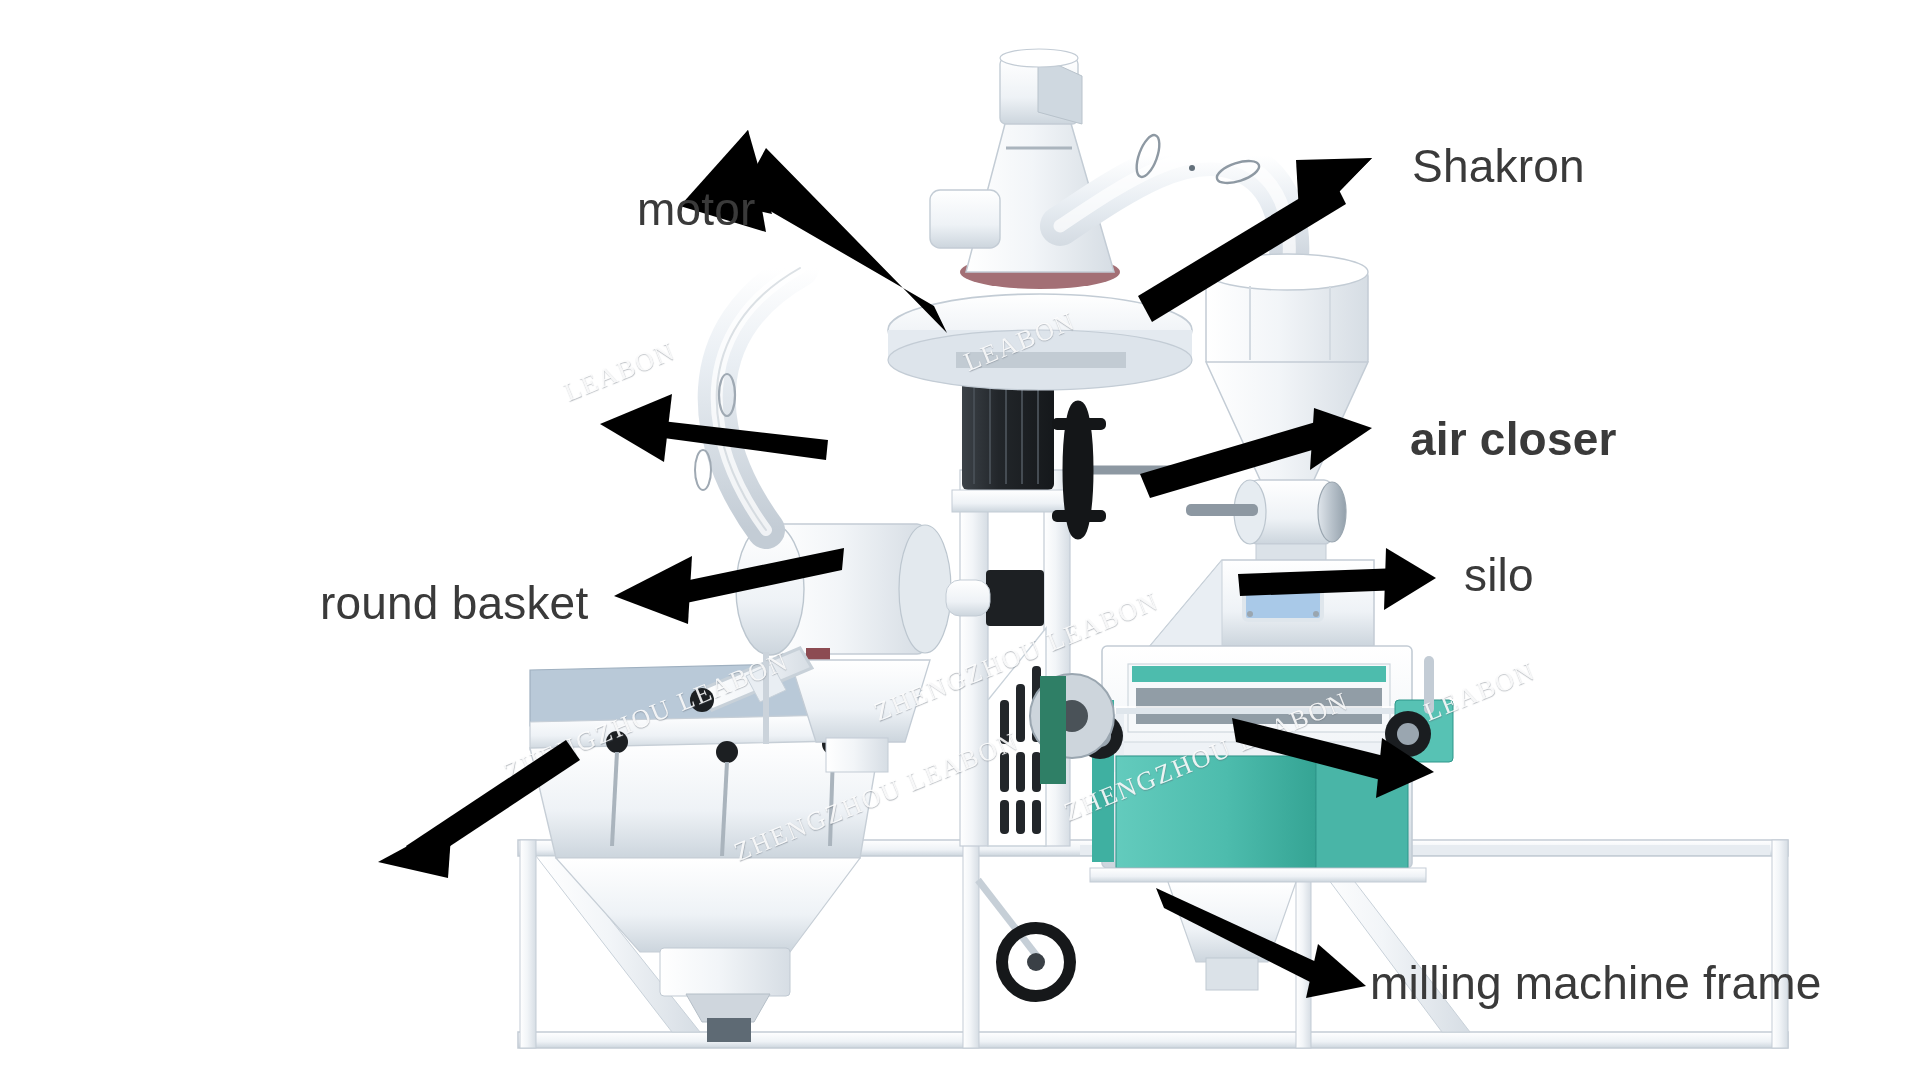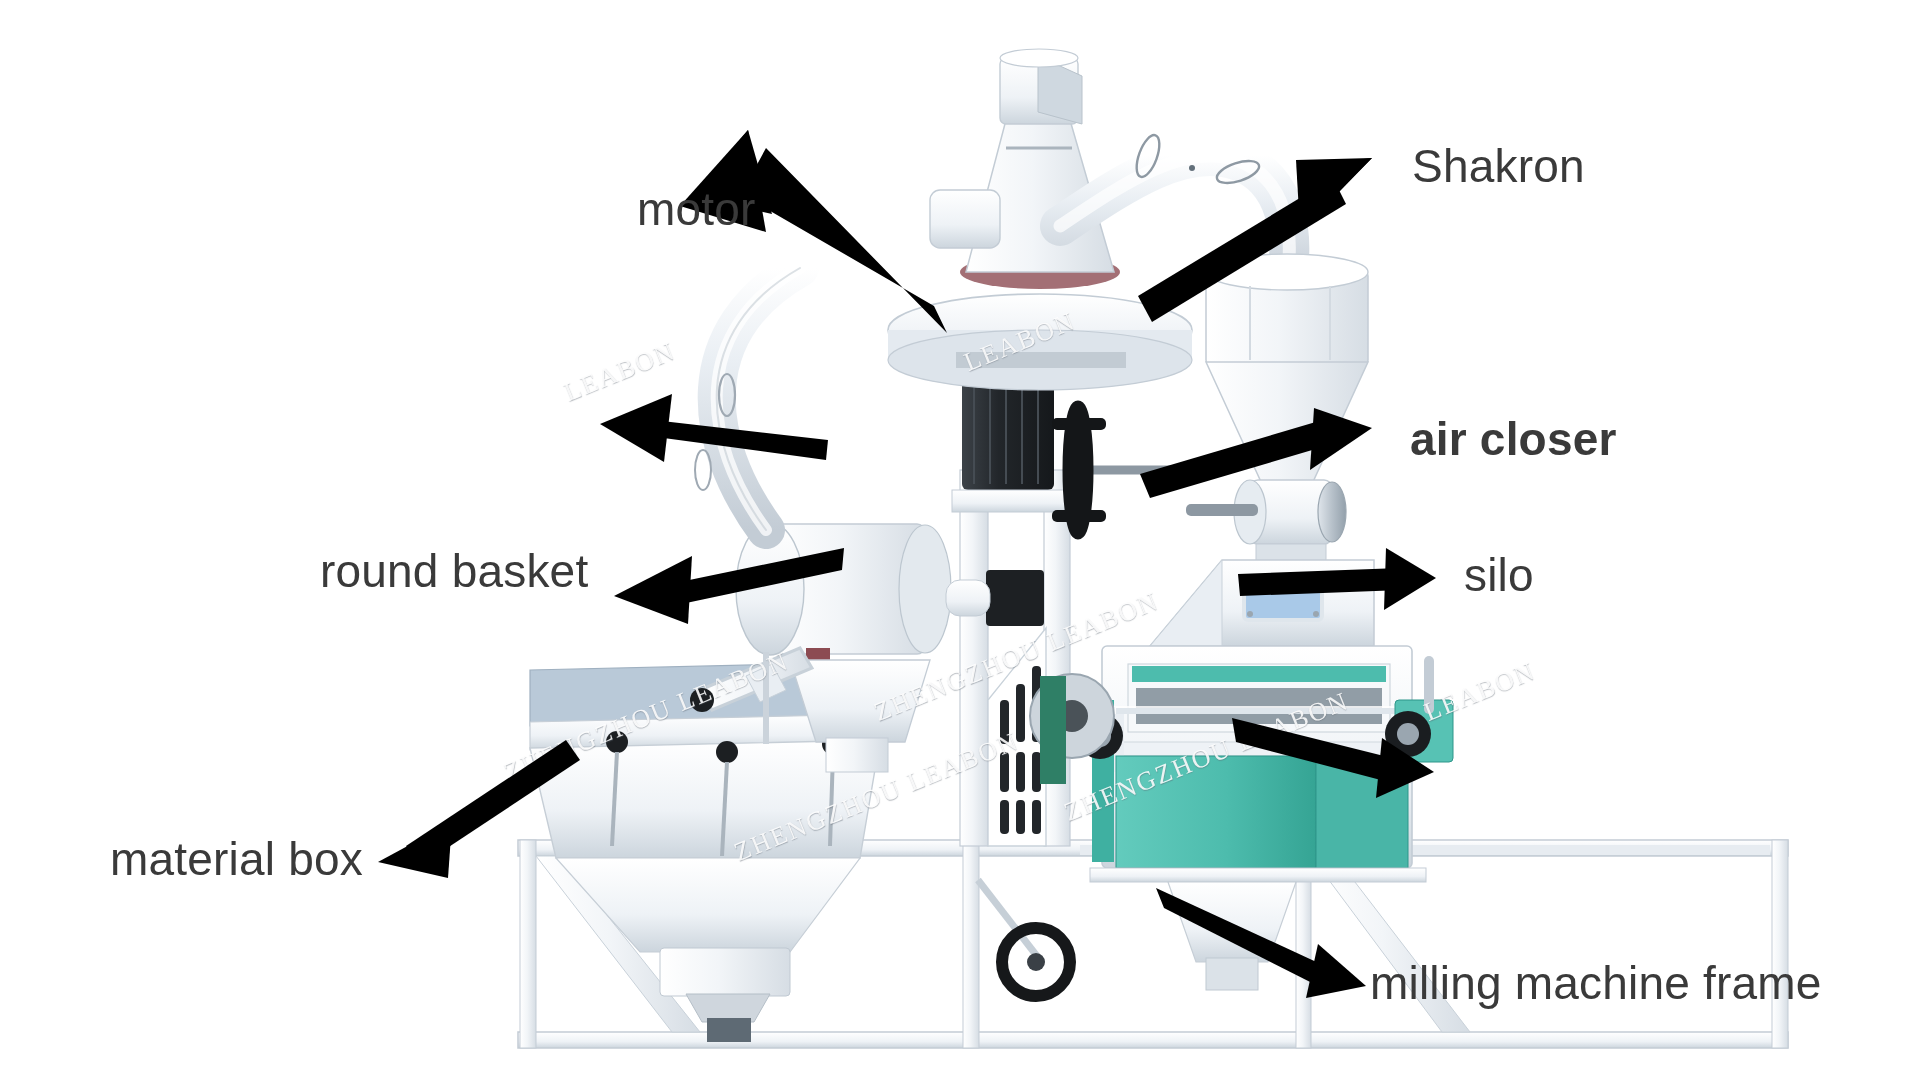--- a/index.html
+++ b/index.html
@@ -300,22 +300,21 @@
     </g>
   </svg>
 
   <span class="label" style="left:613px;top:186px;margin-left:24px;">motor</span>
 
   <span class="label" style="left:1412px;top:143px;">Shakron</span>
 
 
   <span class="label" style="left:1410px;top:416px;font-weight:bold;">air closer</span>
 
-  <span class="label" style="left:320px;top:548px;">round basket</span>
+  <span class="label" style="left:320px;top:580px;">round basket</span>
 
   <span class="label" style="left:1464px;top:552px;">silo</span>
 
 
-  <span class="label" style="left:110px;top:836px;">material box</span>
 
   <span class="label" style="left:1370px;top:960px;text-align:right;">milling machine frame</span>
 
 </div>
 
 </body></html>

